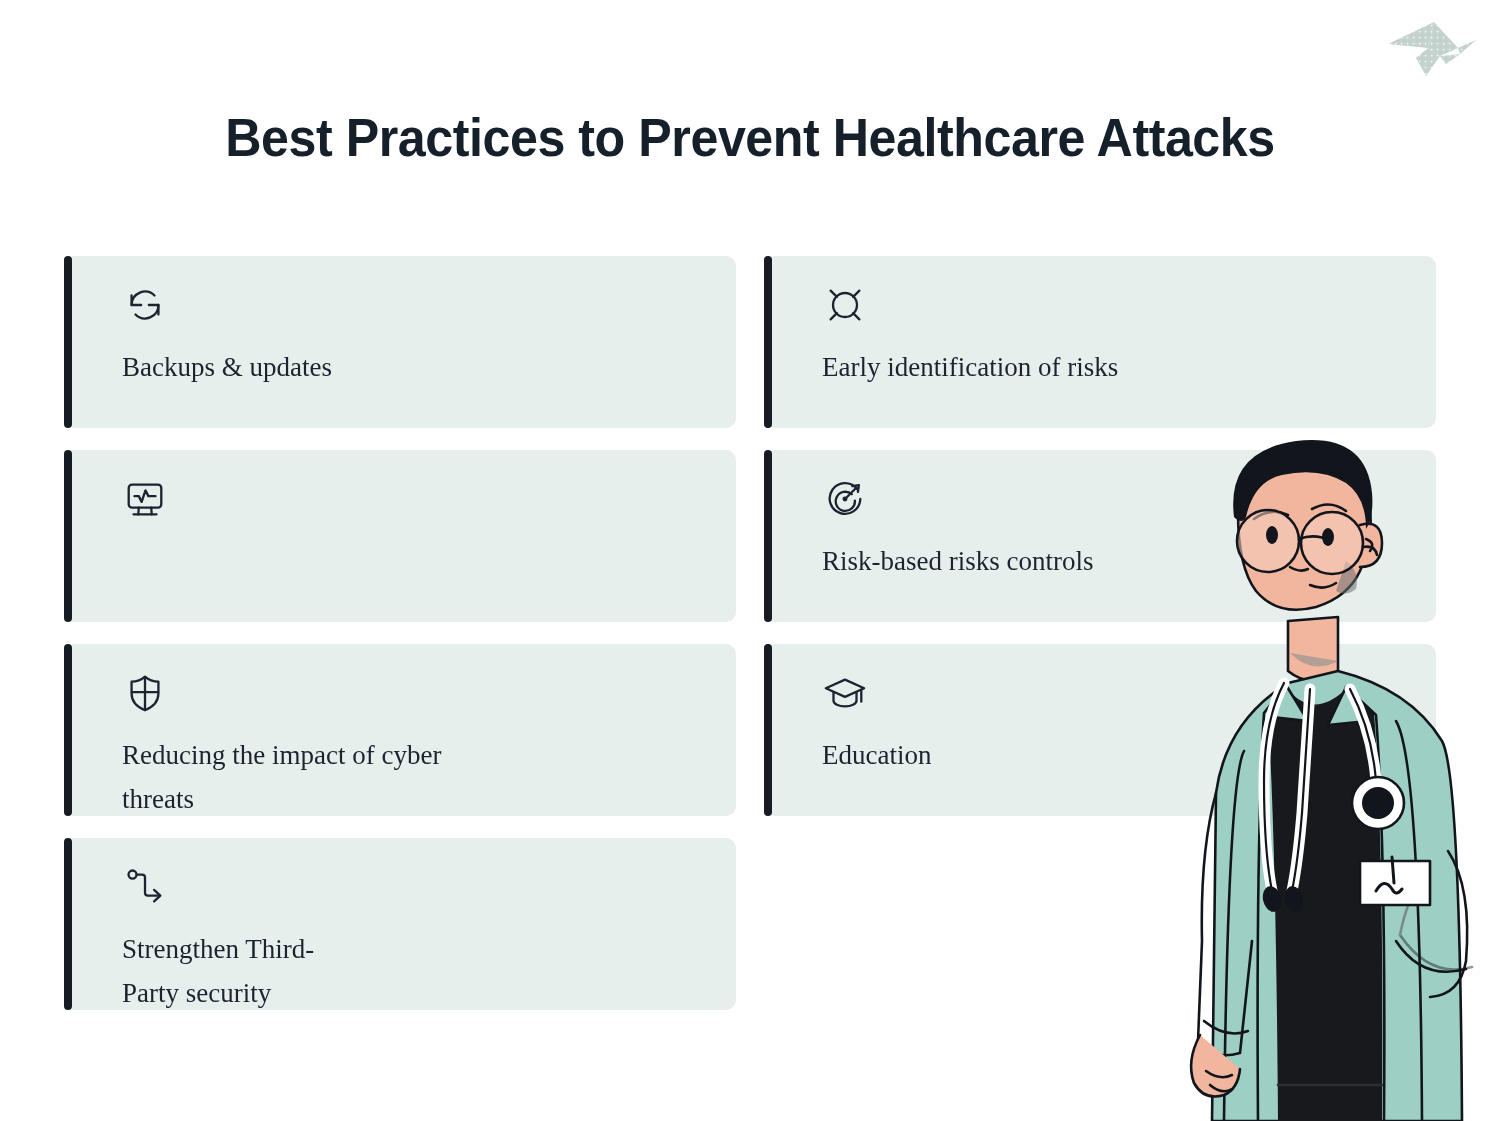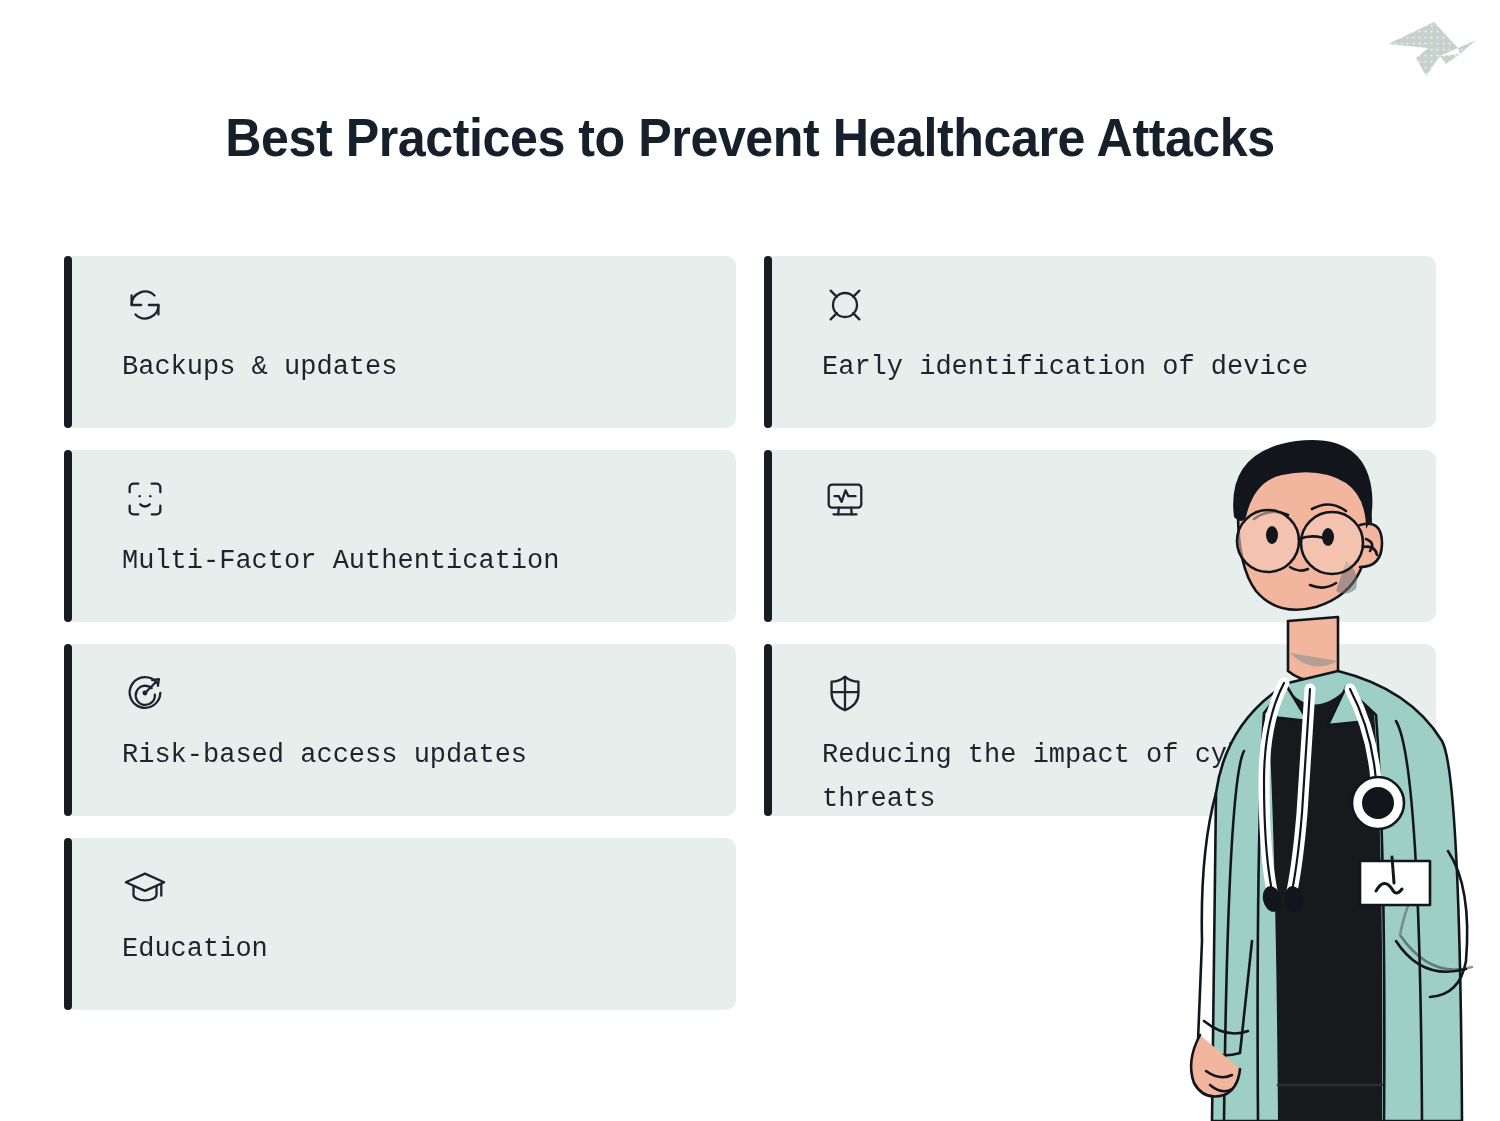--- a/index.html
+++ b/index.html
@@ -49,21 +49,21 @@
     position:absolute;left:0;top:0;width:8px;height:100%;
     background:#171c23;border-radius:4px;
   }
   .card .ico{
     position:absolute;left:58px;top:26px;
     width:46px;height:46px;color:#1b2430;
   }
   .card .ico svg{width:100%;height:100%;display:block;}
   .card .label{
     position:absolute;left:58px;top:90px;right:20px;
-    font-family:Liberation Mono, monospace;
+    font-family:Liberation Serif, serif;
     font-size:27px;
     line-height:1.62;
     color:#1d2430;
     white-space:pre-line;
   }
 
   
   .doctor{
     position:absolute;right:0;bottom:0;
     width:340px;height:700px;
@@ -114,38 +114,23 @@
       <span class="bar"></span>
       <span class="ico">
         <svg viewBox="0 0 48 48" fill="none" stroke="currentColor" stroke-width="2.4" stroke-linecap="round" stroke-linejoin="round">
           <circle cx="24" cy="24" r="12.5"></circle>
           <line x1="9" y1="9" x2="15.5" y2="15.5"></line>
           <line x1="39" y1="9" x2="32.5" y2="15.5"></line>
           <line x1="9" y1="39" x2="15.5" y2="32.5"></line>
           <line x1="39" y1="39" x2="32.5" y2="32.5"></line>
         </svg>
       </span>
-      <span class="label">Early identification of device</span>
-    </div>
-
-    <div class="card">
-      <span class="bar"></span>
-      <span class="ico">
-        <svg viewBox="0 0 48 48" fill="none" stroke="currentColor" stroke-width="2.4" stroke-linecap="round" stroke-linejoin="round">
-          <path d="M8 17V12a4 4 0 0 1 4-4h5"></path>
-          <path d="M40 17V12a4 4 0 0 0-4-4h-5"></path>
-          <path d="M8 31v5a4 4 0 0 0 4 4h5"></path>
-          <path d="M40 31v5a4 4 0 0 1-4 4h-5"></path>
-          <circle cx="18.5" cy="21" r="1.3" fill="currentColor" stroke="none"></circle>
-          <circle cx="29.5" cy="21" r="1.3" fill="currentColor" stroke="none"></circle>
-          <path d="M19 29.5a6.5 6.5 0 0 0 10 0"></path>
-        </svg>
-      </span>
-      <span class="label">Multi-Factor Authentication</span>
-    </div>
+      <span class="label">Early identification of risks</span>
+    </div>
+
 
     <div class="card">
       <span class="bar"></span>
       <span class="ico">
         <svg viewBox="0 0 48 48" fill="none" stroke="currentColor" stroke-width="2.4" stroke-linecap="round" stroke-linejoin="round">
           <rect x="7" y="9" width="34" height="24" rx="3.5"></rect>
           <path d="M13 21h4.5l3 6 4-12 3 6H35"></path>
           <line x1="17" y1="40" x2="17.5" y2="33"></line>
           <line x1="31" y1="40" x2="30.5" y2="33"></line>
           <line x1="12" y1="40" x2="36" y2="40"></line>
@@ -157,21 +142,21 @@
       <span class="bar"></span>
       <span class="ico">
         <svg viewBox="0 0 48 48" fill="none" stroke="currentColor" stroke-width="2.4" stroke-linecap="round" stroke-linejoin="round">
           <path d="M36.5 13.5A16 16 0 1 0 40 24"></path>
           <path d="M31 19a10 10 0 1 0 3.3 6.6"></path>
           <circle cx="24" cy="24" r="2.6" fill="currentColor" stroke="none"></circle>
           <line x1="24" y1="24" x2="36" y2="12"></line>
           <polyline points="31.5,10.5 38.5,9.5 37.5,16.5"></polyline>
         </svg>
       </span>
-      <span class="label">Risk-based access updates</span>
+      <span class="label">Risk-based risks controls</span>
     </div>
 
     <div class="card">
       <span class="bar"></span>
       <span class="ico">
         <svg viewBox="0 0 48 48" fill="none" stroke="currentColor" stroke-width="2.4" stroke-linecap="round" stroke-linejoin="round">
           <path d="M24 7c4 3.6 8.6 5.2 14 5.2v12.3C38 33 31.8 38.8 24 42 16.2 38.8 10 33 10 24.5V12.2C15.4 12.2 20 10.6 24 7z"></path>
           <line x1="24" y1="7.5" x2="24" y2="41"></line>
           <line x1="10.3" y1="23" x2="37.7" y2="23"></line>
         </svg>
@@ -185,20 +170,32 @@
       <span class="ico">
         <svg viewBox="0 0 48 48" fill="none" stroke="currentColor" stroke-width="2.4" stroke-linecap="round" stroke-linejoin="round">
           <polygon points="24,10 44,19 24,28 4,19"></polygon>
           <path d="M12 23v9c0 3.4 5.4 6 12 6s12-2.6 12-6v-9"></path>
           <line x1="41" y1="20.5" x2="41" y2="33"></line>
         </svg>
       </span>
       <span class="label">Education</span>
     </div>
 
+    <div class="card">
+      <span class="bar"></span>
+      <span class="ico">
+        <svg viewBox="0 0 48 48" fill="none" stroke="currentColor" stroke-width="2.4" stroke-linecap="round" stroke-linejoin="round">
+          <circle cx="11" cy="11" r="4.2"></circle>
+          <path d="M15.2 11H21a3 3 0 0 1 3 3v16a3 3 0 0 0 3 3h12"></path>
+          <polyline points="33.5,27 40,33 33.5,39"></polyline>
+        </svg>
+      </span>
+      <span class="label">Strengthen Third-
+Party security</span>
+    </div>
 
   </div>
 
   <div class="doctor">
     <svg viewBox="0 0 340 700" xmlns="http://www.w3.org/2000/svg">
       <g stroke="#12161c" stroke-width="2.6" stroke-linecap="round" stroke-linejoin="round" fill="none">
 
         <path d="M128 200 L128 250 Q150 268 178 252 L178 196 Z" fill="#f2b69f" stroke="#12161c"></path>
         <path d="M130 232 Q152 254 178 240" fill="#7f8c88" stroke="none" opacity="0.55"></path>
 

